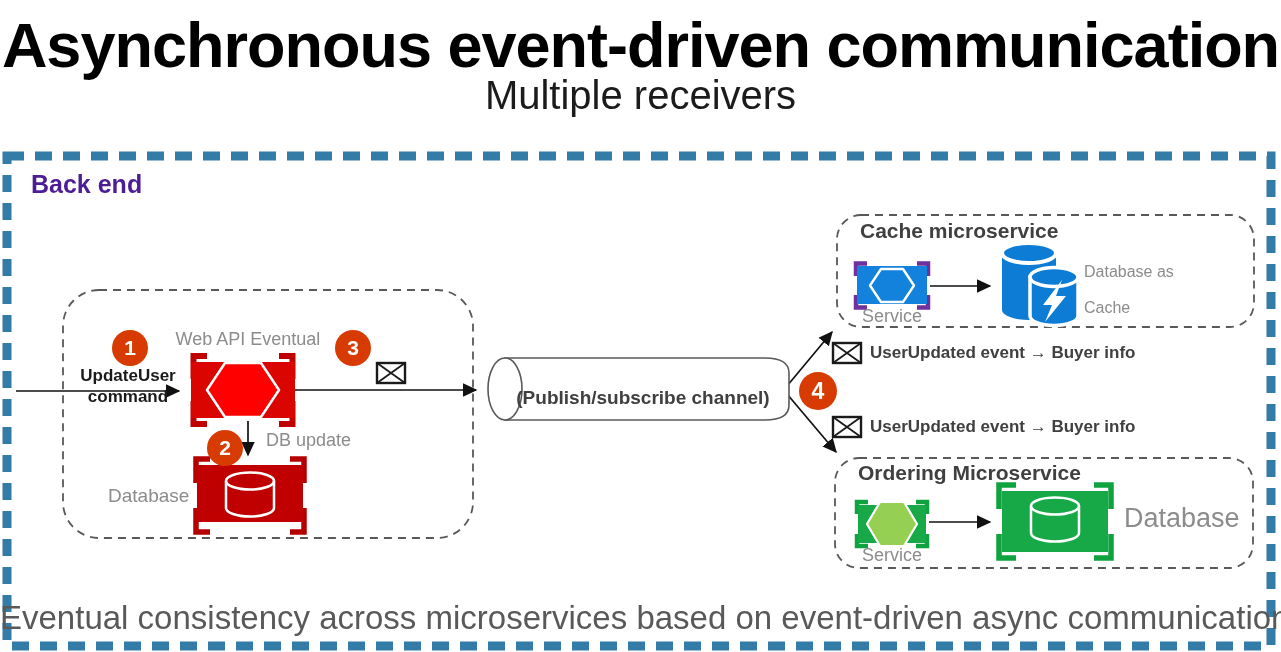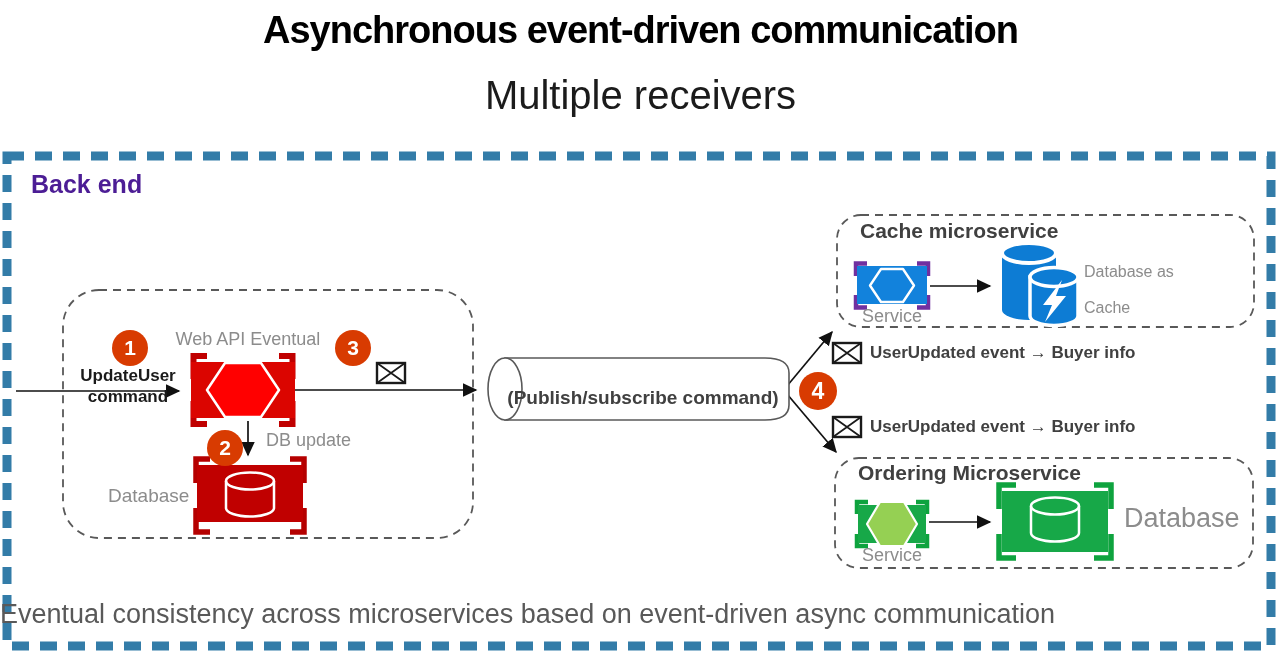--- a/index.html
+++ b/index.html
@@ -5,40 +5,40 @@
   html,body{margin:0;padding:0;background:#fff;}
   .stage{
     position:relative;width:1281px;height:652px;background:#fff;overflow:hidden;
     font-family:"Liberation Sans",sans-serif;
   }
   .t{position:absolute;white-space:nowrap;}
   .pre{white-space:pre-line;}
   .center{text-align:center;}
   .title{
     left:0;top:9px;width:1281px;text-align:center;
-    font-size:38px;font-weight:800;letter-spacing:-1px;color:#000;
+    font-size:63px;font-weight:800;letter-spacing:-1px;color:#000;
   }
   .subtitle{
     left:0;top:73px;width:1281px;text-align:center;
     font-size:40px;font-weight:300;color:#1b1b1b;
   }
   .backend-label{left:31px;top:170px;font-size:25px;font-weight:bold;color:#4c1d95;}
   .box-title{font-size:21px;font-weight:bold;color:#404040;}
   .gray{color:#8C8C8C;}
   .dark{color:#1a1a1a;}
   .step{
     position:absolute;background:#D83B01;border-radius:50%;color:#fff;
     font-weight:bold;display:flex;align-items:center;justify-content:center;
   }
   .s36{width:36px;height:36px;font-size:21px;}
   .s38{width:38px;height:38px;font-size:23px;}
   .lbl17b{font-size:17px;font-weight:bold;line-height:21px;}
   .footer{
-    left:0;top:599px;width:1281px;
-    font-size:27px;font-weight:300;color:#595959;
+    left:0;top:599px;width:1281px;text-align:center;
+    font-size:33px;font-weight:300;color:#595959;
   }
   svg.layer{position:absolute;left:0;top:0;}
 </style>
 </head>
 <body>
 
 <div class="stage">
 
   <div class="t title">Asynchronous event-driven communication</div>
   <div class="t subtitle">Multiple receivers</div>
@@ -134,21 +134,21 @@
   <div class="step s36" style="left:112px;top:330px;">1</div>
   <div class="t dark lbl17b pre center" style="left:72px;top:365px;width:112px;">UpdateUser
 command</div>
 
   <div class="step s36" style="left:335px;top:330px;">3</div>
 
   <div class="step s36" style="left:207px;top:430px;">2</div>
   <div class="t gray" style="left:266px;top:430px;font-size:18px;">DB update</div>
   <div class="t gray" style="left:108px;top:485px;font-size:19px;">Database</div>
 
-  <div class="t center" style="left:493px;top:387px;width:300px;font-size:19px;font-weight:bold;color:#404040;">(Publish/subscribe command)</div>
+  <div class="t center" style="left:493px;top:387px;width:300px;font-size:19px;font-weight:bold;color:#404040;">(Publish/subscribe channel)</div>
   <div class="step s38" style="left:799px;top:372px;">4</div>
 
   <div class="t lbl17b" style="left:870px;top:342px;color:#404040;">UserUpdated event → Buyer info</div>
   <div class="t lbl17b" style="left:870px;top:416px;color:#404040;">UserUpdated event → Buyer info</div>
 
   <div class="t box-title" style="left:860px;top:219px;">Cache microservice</div>
   <div class="t gray center" style="left:852px;top:306px;width:80px;font-size:18px;">Service</div>
   <div class="t gray pre" style="left:1084px;top:254px;font-size:16px;line-height:36px;">Database as
 Cache</div>
 

